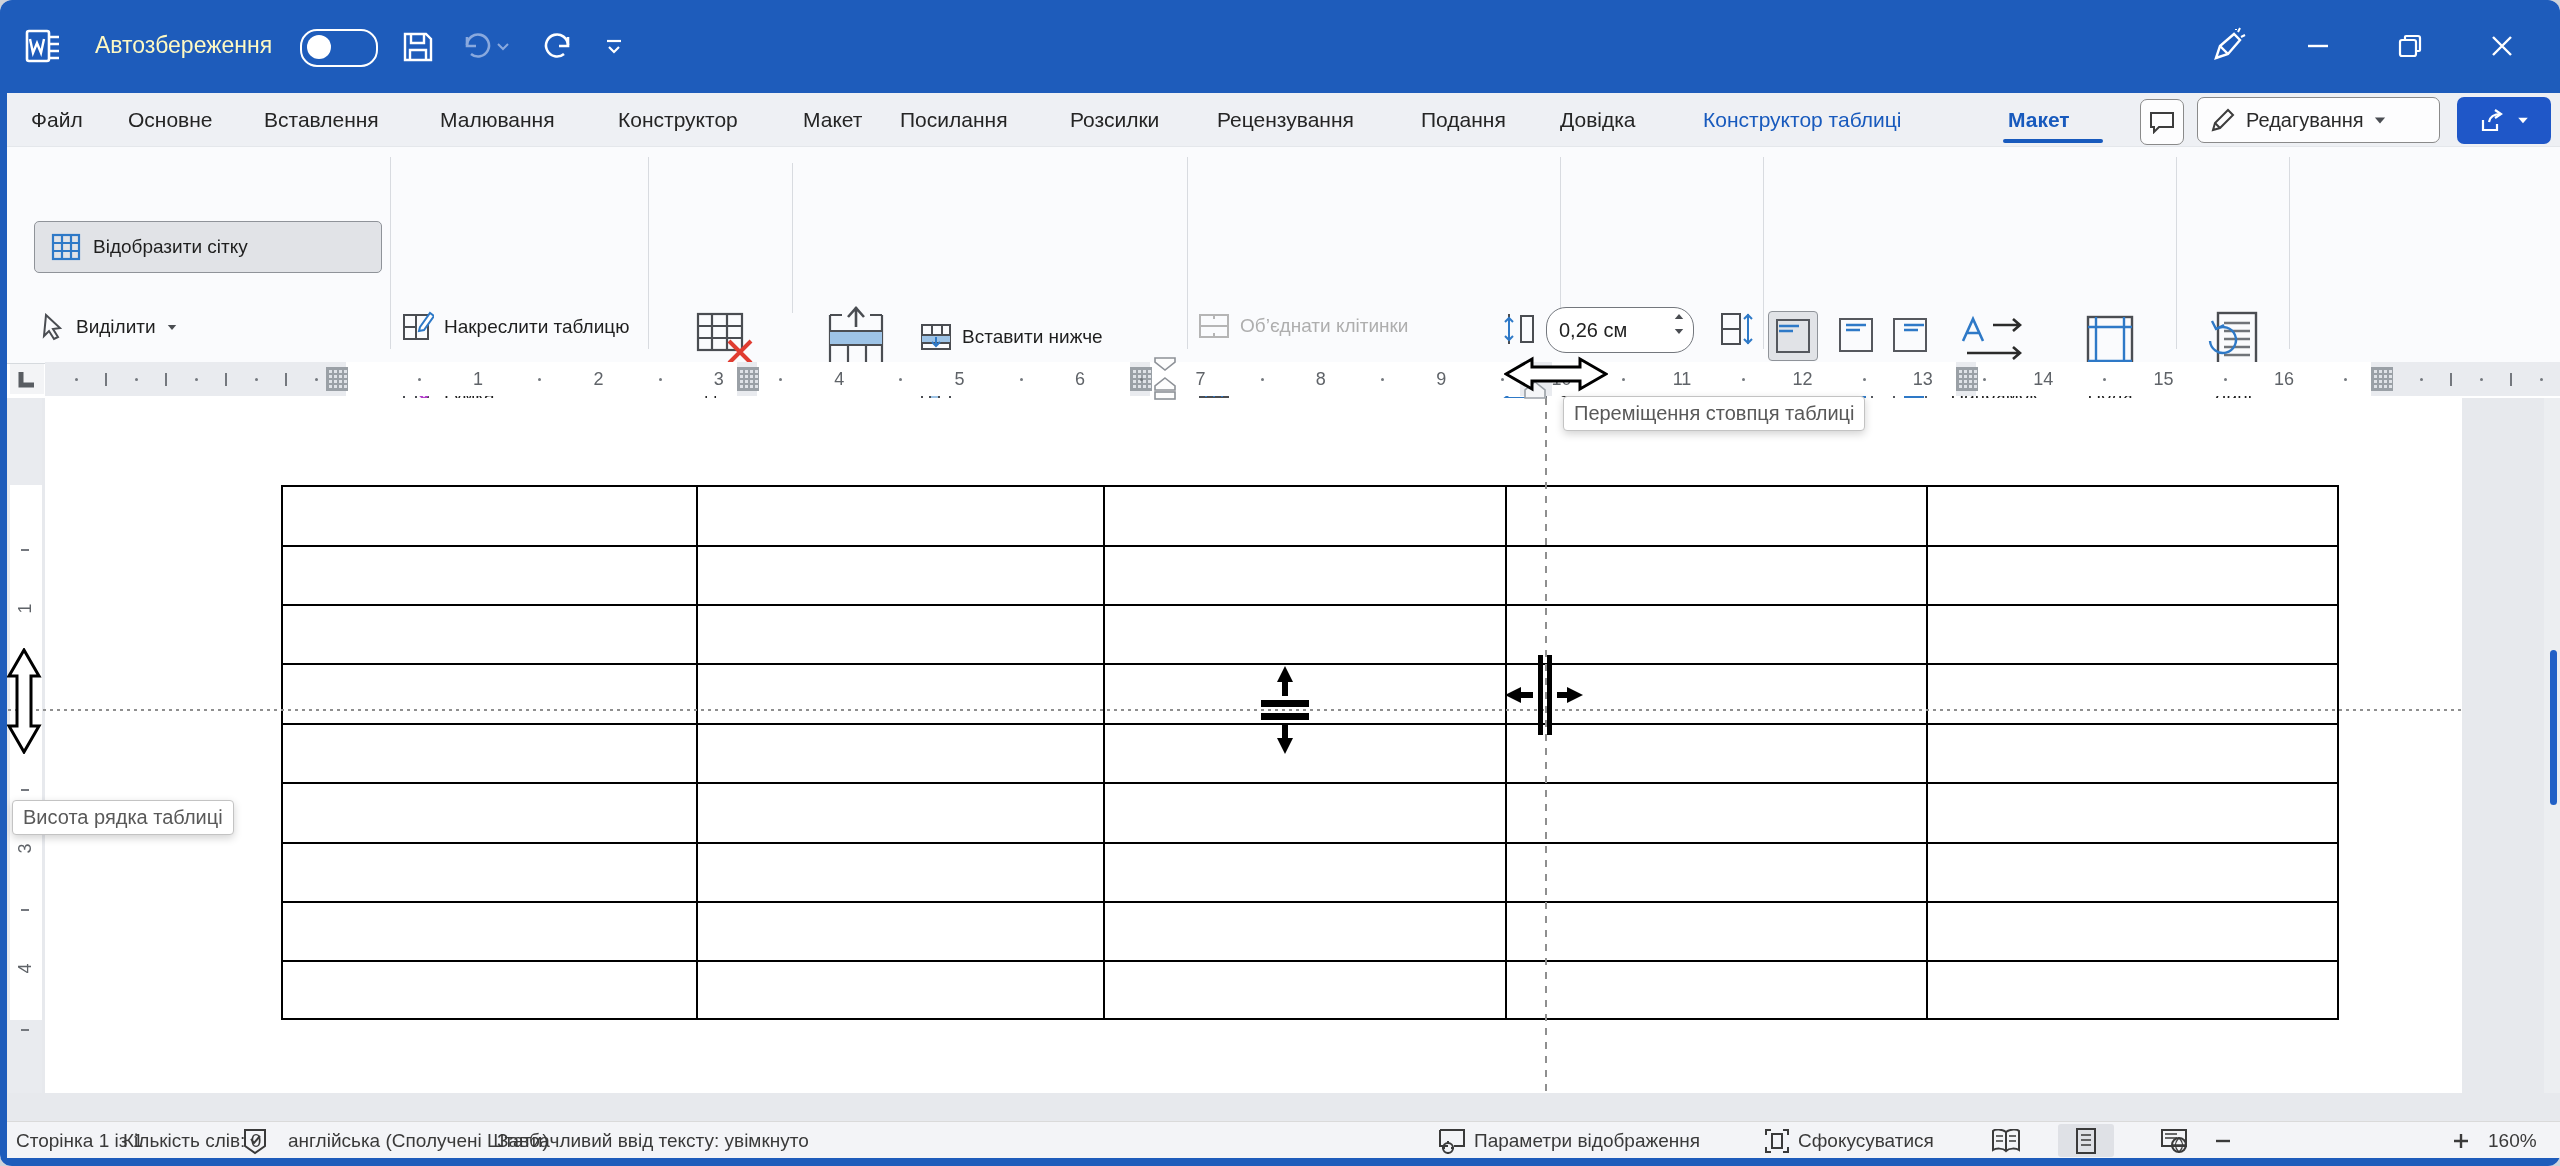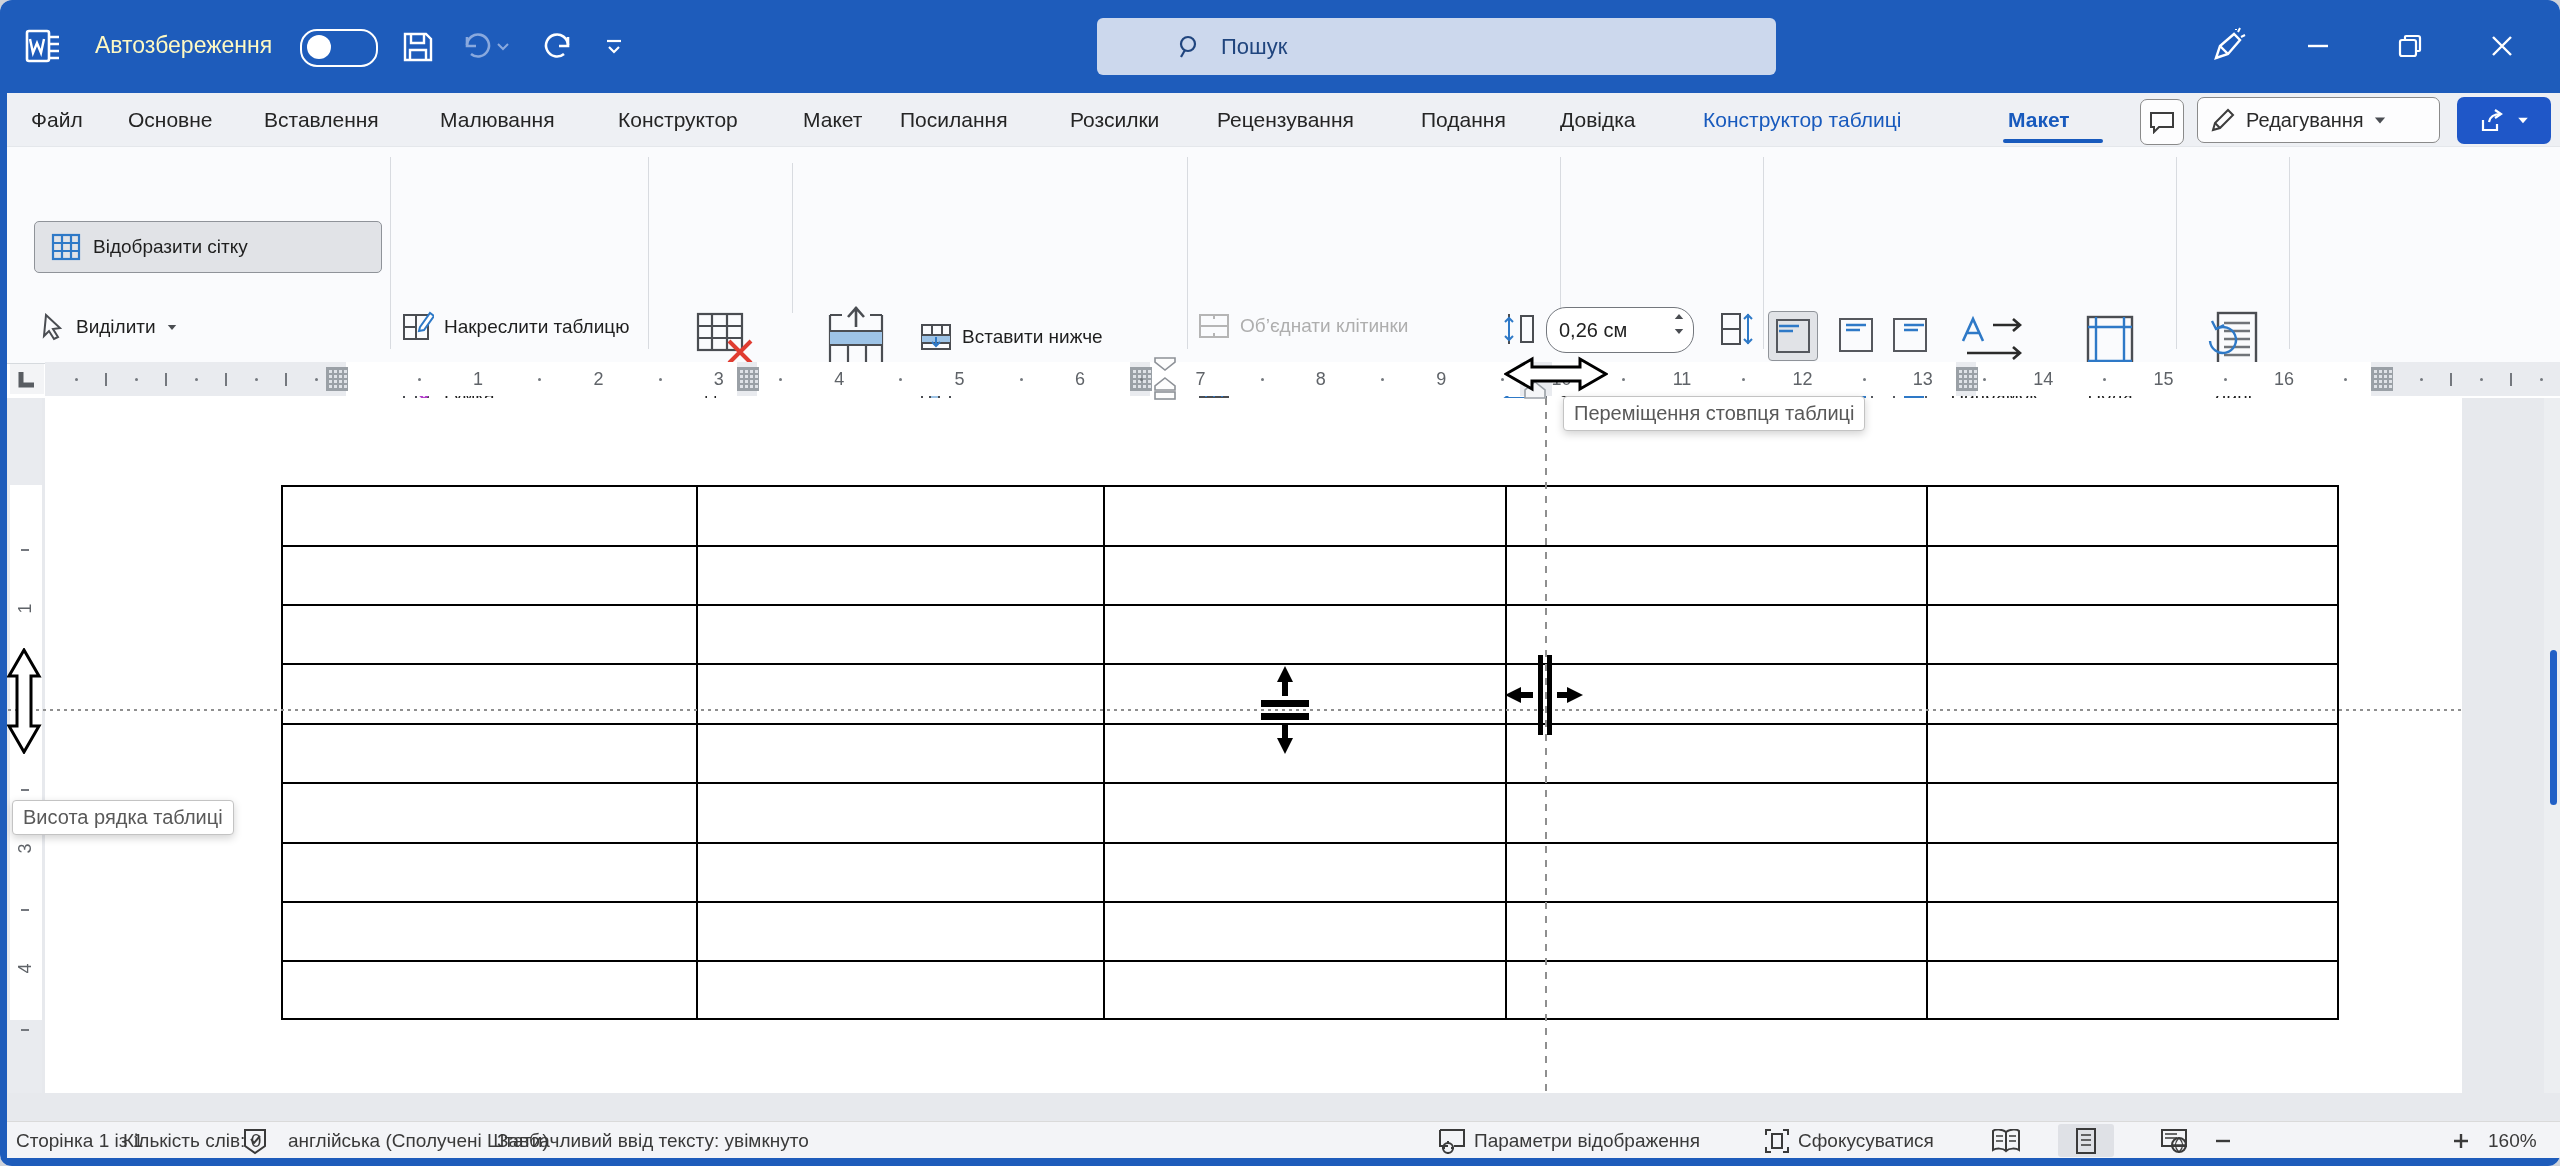--- a/index.html
+++ b/index.html
@@ -110,29 +110,20 @@
         <path d="M29 6 v9 h-9"></path>
           <path d="M29 14 a11 11 0 1 0 -4 9"></path>
       </svg>
     </div>
     <div class="abs ic" style="left:598px;top:32px;width:32px;height:30px;">
       <svg width="22" height="18" viewBox="0 0 22 18" fill="none" stroke="#fff" stroke-width="2.2">
         <path d="M4 3 h14"></path>
           <path d="M6 9 l5 5 5-5"></path>
       </svg>
     </div>
-    <div class="abs" id="search-box">
-      <span class="ic" style="margin-left:80px;">
-        <svg width="26" height="26" viewBox="0 0 26 26" fill="none" stroke="#20457e" stroke-width="2.2">
-          <circle cx="11" cy="10" r="7"></circle>
-            <path d="M8 16 l-4 7"></path>
-        </svg>
-      </span>
-      <span style="margin-left:18px;">Пошук</span>
-    </div>
     <div class="abs ic" style="left:2200px;top:24px;width:56px;height:44px;">
       <svg width="40" height="40" viewBox="0 0 40 40" fill="none" stroke="#fff" stroke-width="2.4">
         <path d="M8 32 l4-12 14-12 6 6 -12 14 -12 4 z"></path>
           <path d="M12 20 l8 8"></path>
         <path d="M30 6 l2-4 M33 11 l4-2 M28 4 l0-1" stroke-width="2"></path>
       </svg>
     </div>
     <div class="abs ic" style="left:2290px;top:24px;width:56px;height:44px;">
       <svg width="26" height="26" viewBox="0 0 26 26" stroke="#fff" stroke-width="2.4">
           <path d="M3 13 h20"></path>

